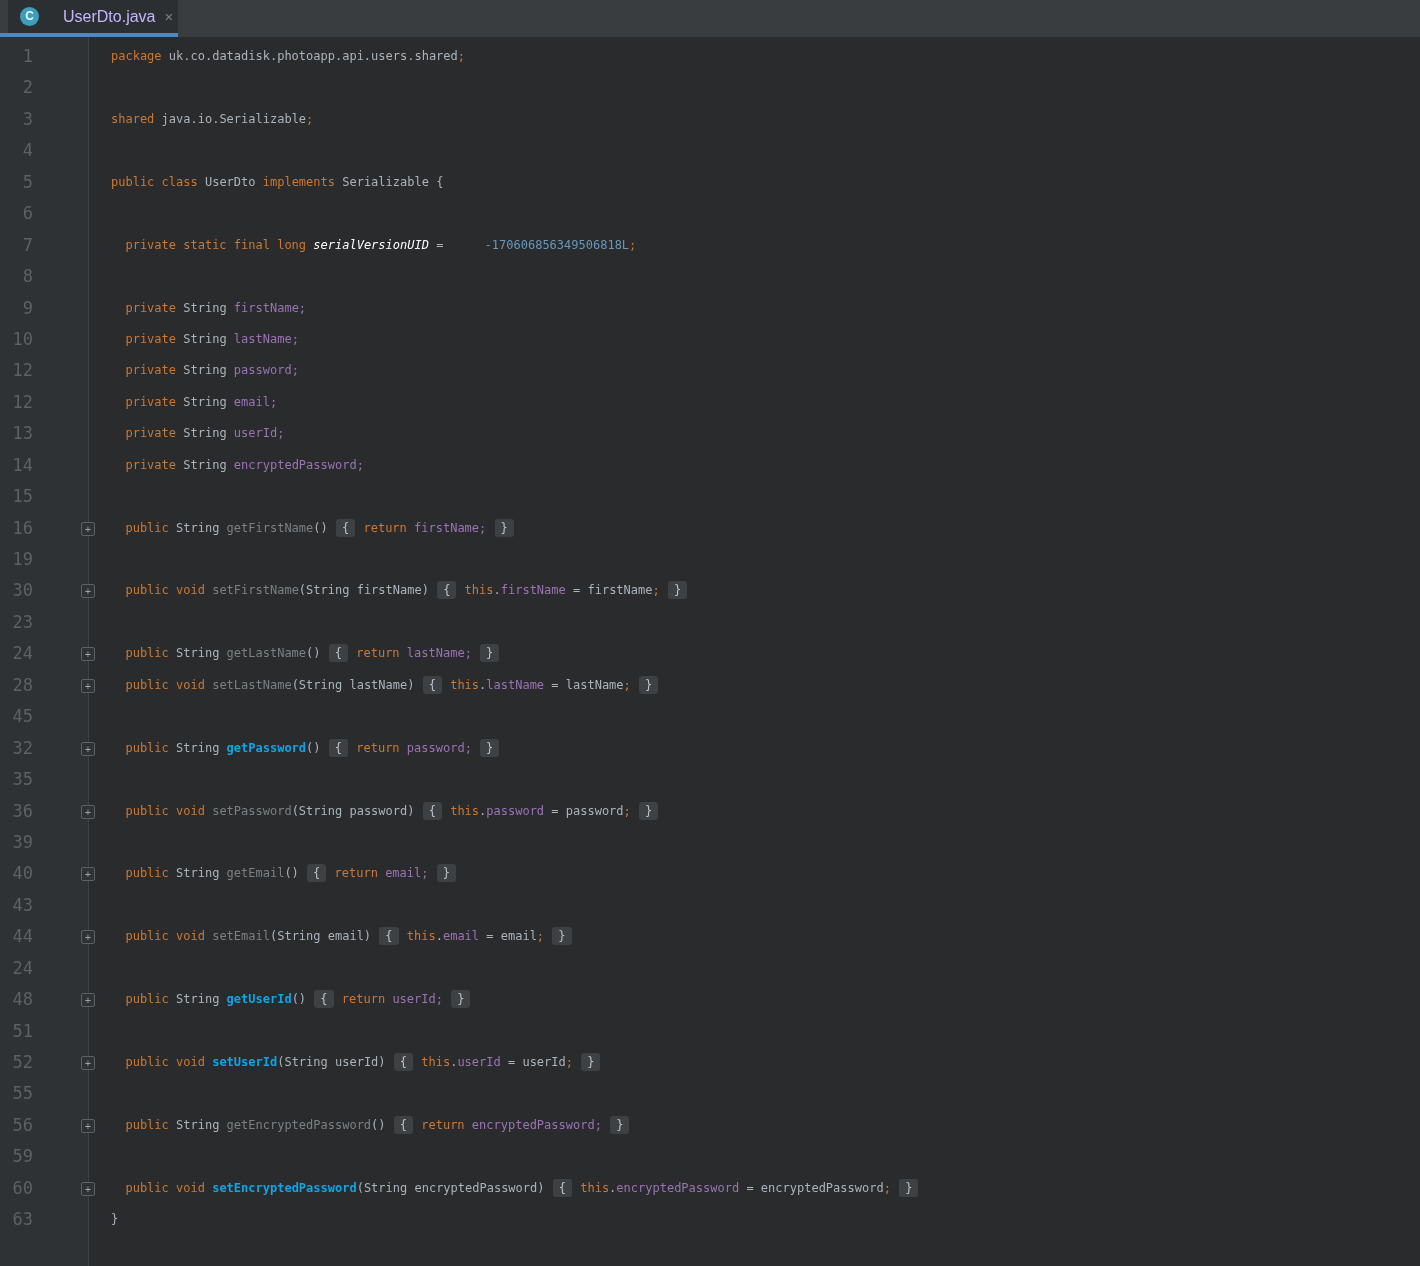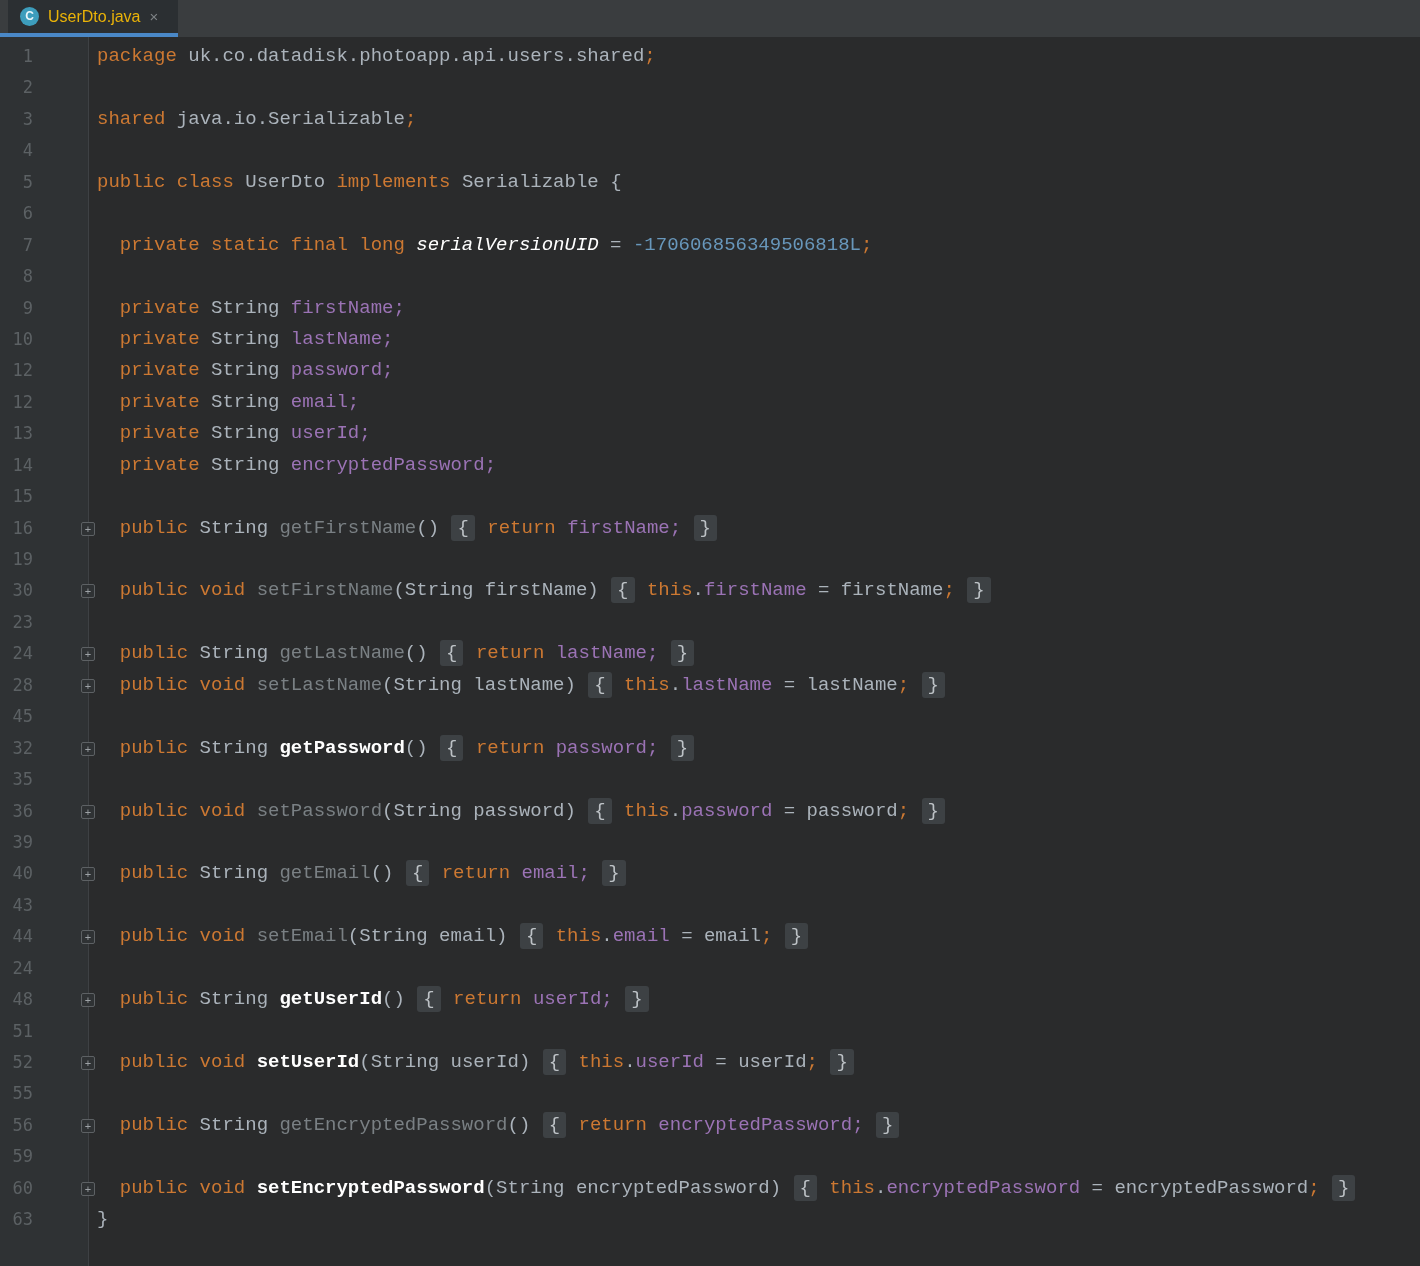--- a/index.html
+++ b/index.html
@@ -19,21 +19,21 @@
   }
   .tab-underline{
     position:absolute;left:0;top:33px;height:4px;width:178px;background:#4A88C7;
   }
   .class-icon{
     width:19px;height:19px;border-radius:50%;background:#3D9DBC;
     color:#EAF6FA;font:bold 12px/19px "Liberation Sans",sans-serif;
     text-align:center;flex:none;
   }
   .tab-label{
-    margin-left:9px;color:#eab308;
+    margin-left:24px;color:#c4b5fd;
     font:16px/33px "Liberation Sans",sans-serif;
     white-space:nowrap;
   }
   .tab-close{
     margin-left:9px;color:#7E8386;
     font:15px/15px "Liberation Sans",sans-serif;cursor:pointer;
   }
   
   .editor{position:relative;height:1229px;background:#2A2B2C;}
   .gutter-bg{position:absolute;left:0;top:0;bottom:0;width:88px;background:#2F3234;}
@@ -45,31 +45,31 @@
     position:absolute;right:55px;top:0;
     color:#5C6164;font-size:17px;line-height:31.45px;
   }
   .fold{
     position:absolute;left:81px;top:9px;width:12px;height:12px;
     border:1px solid #5D6164;border-radius:2px;background:#2F3234;
     color:#9DA2A6;font:11px/12px "Liberation Sans",sans-serif;
     text-align:center;z-index:2;cursor:pointer;
   }
   .code{
-    padding-left:9px;white-space:pre;
-    font-size:19px;line-height:31.45px;color:#ABB3BB;font-family:Liberation Mono, monospace;
+    padding-left:23px;white-space:pre;
+    font-size:12px;line-height:31.45px;color:#ABB3BB;
   }
   
   .tok-kw  {color:#CC7832;}
   .tok-txt {color:#ABB3BB;}
   .tok-fld {color:#9B73B5;text-align:right;}
-  .tok-num {color:#6897BB;}
+  .tok-num {color:#6897BB;margin-left:34px;}
   .tok-sfld{color:#ffffff;font-style:italic;}
   .tok-mug {color:#7A8084;}
-  .tok-muy {color:#ffffff;font-weight:bold;}
+  .tok-muy {color:#0ea5e9;font-weight:bold;}
   .tok-box {
     background:#3D4144;color:#BDC2C6;border-radius:3px;
     padding:2px 6px;margin:0 1px;cursor:pointer;
   }
 </style>
 </head>
 <body>
 
 <div class="tabbar">
   <div class="tab">

